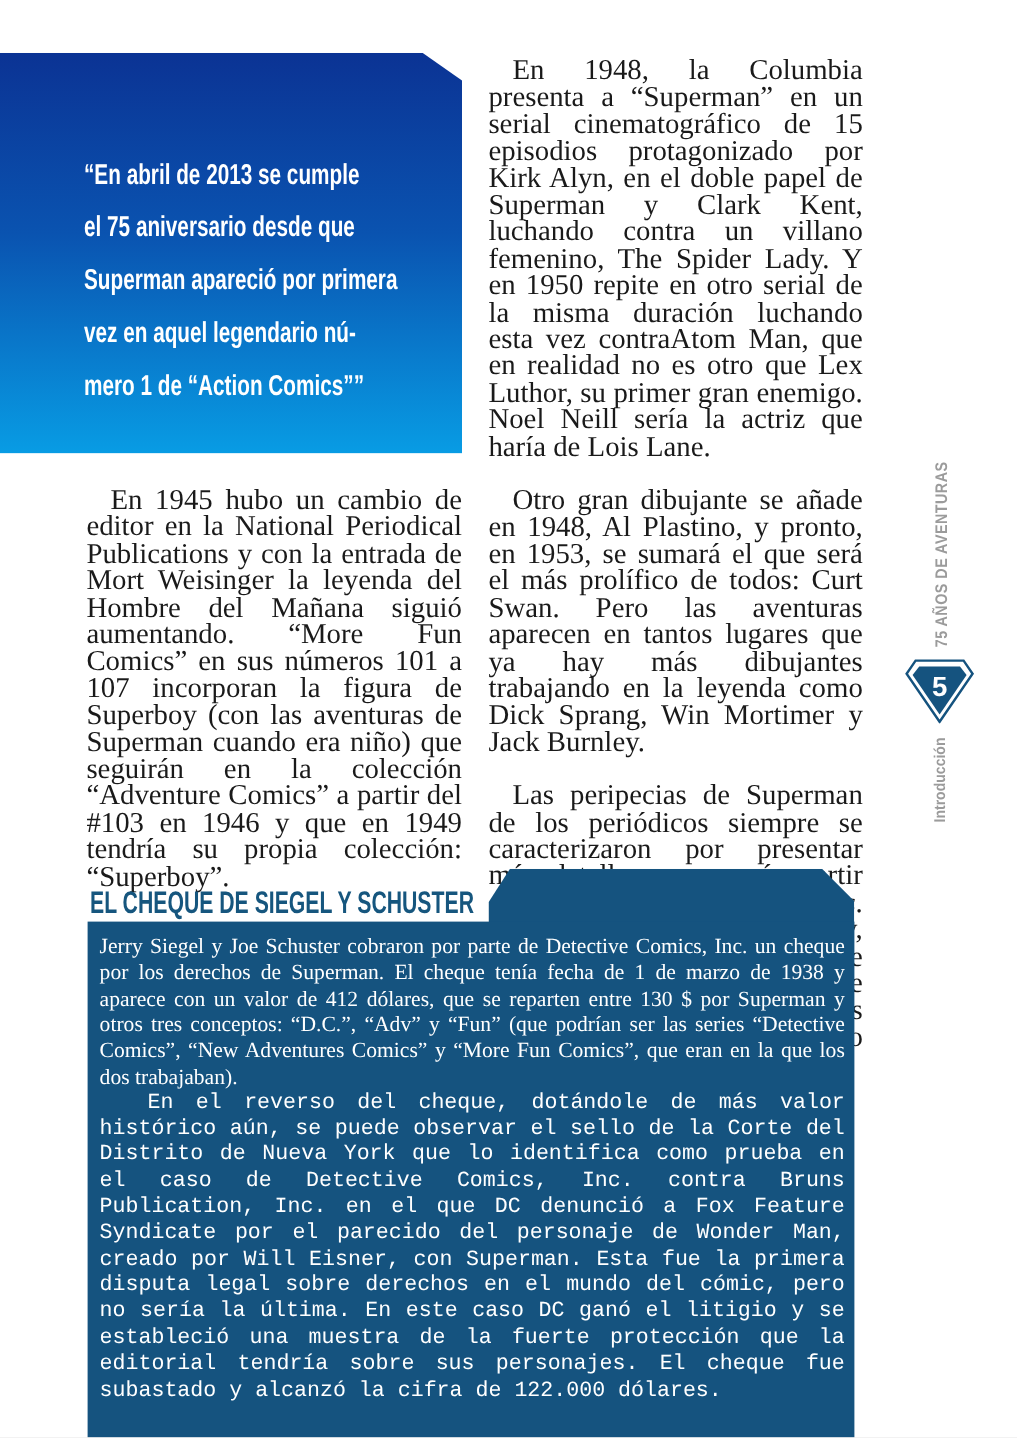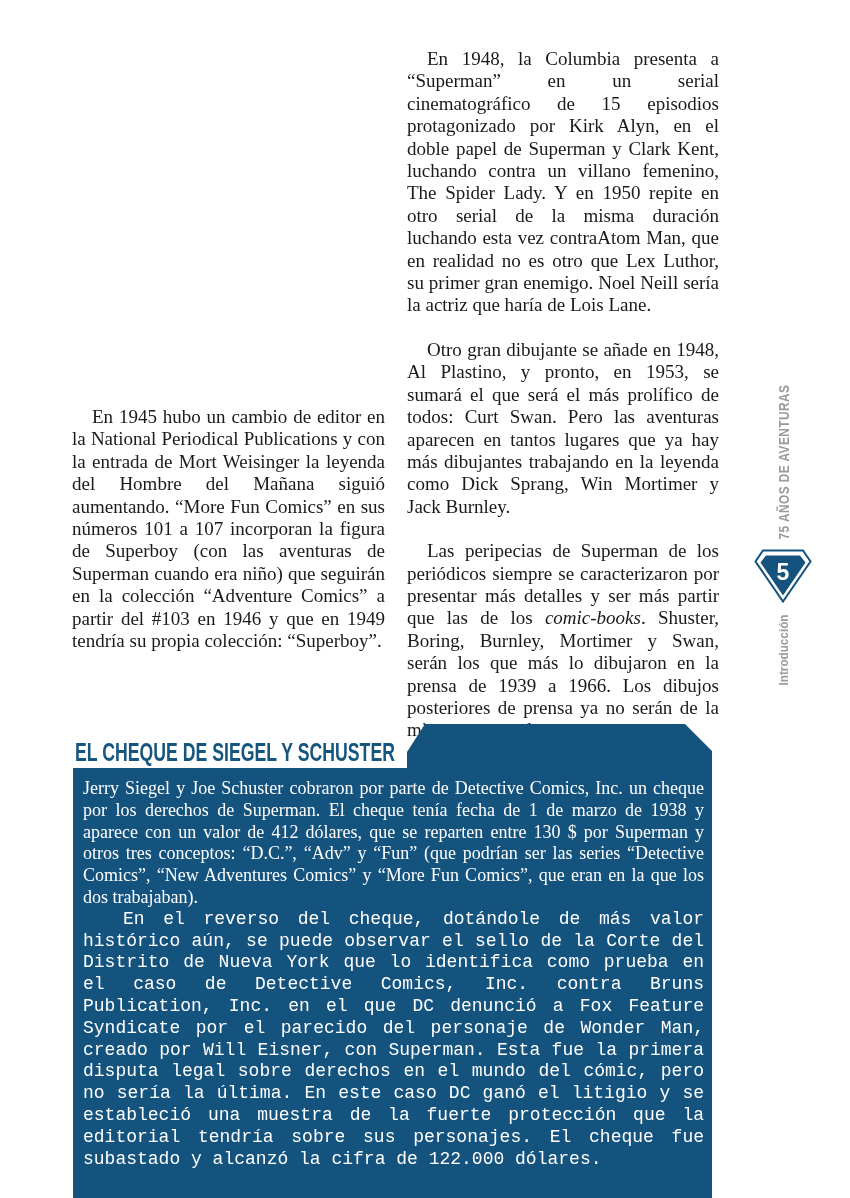--- a/index.html
+++ b/index.html
@@ -29,21 +29,21 @@
     color:#ffffff;
     white-space:nowrap;
     transform:scaleX(0.72);
     transform-origin:left center;
   }
 
   
   .col{
     position:absolute;
     text-align:justify;
-    font-size:19px;
+    font-size:24px;
     line-height:22.4px;
   }
   .col p{margin:0 0 22px 0;text-indent:20px;}
   .col-left{left:72px;top:406px;width:313px;}
   .col-right{left:407px;top:48px;width:312px;}
   .italic{font-style:italic;}
 
   
   .sidebar-title{
     position:absolute;left:784px;top:462px;
@@ -90,20 +90,27 @@
     font-size:18px;line-height:21.8px;
   }
   .check-box p{margin:0;}
   .check-box p.indented{text-indent:40px;font-family:Liberation Mono, monospace;}
 </style>
 </head>
 <body>
 
 <div class="page">
 
+  <div class="quote-box">
+    <div class="quote-line">“En abril de 2013 se cumple</div>
+    <div class="quote-line">el 75 aniversario desde que</div>
+    <div class="quote-line">Superman apareció por primera</div>
+    <div class="quote-line">vez en aquel legendario nú-</div>
+    <div class="quote-line">mero 1 de “Action Comics””</div>
+  </div>
 
   <div class="col col-left">
     <p>En 1945 hubo un cambio de editor en la National Periodical Publications y con la entrada de Mort Weisinger la leyenda del Hombre del Mañana siguió aumentando. “More Fun Comics” en sus números 101 a 107 incorporan la figura de Superboy (con las aventuras de Superman cuando era niño) que seguirán en la colección “Adventure Comics” a partir del #103 en 1946 y que en 1949 tendría su propia colección: “Superboy”.</p>
   </div>
 
   <div class="col col-right">
     <p>En 1948, la Columbia presenta a “Superman” en un serial cinematográfico de 15 episodios protagonizado por Kirk Alyn, en el doble papel de Superman y Clark Kent, luchando contra un villano femenino, The Spider Lady. Y en 1950 repite en otro serial de la misma duración luchando esta vez contraAtom Man, que en realidad no es otro que Lex Luthor, su primer gran enemigo. Noel Neill sería la actriz que haría de Lois Lane.</p>
     <p>Otro gran dibujante se añade en 1948, Al Plastino, y pronto, en 1953, se sumará el que será el más prolífico de todos: Curt Swan. Pero las aventuras aparecen en tantos lugares que ya hay más dibujantes trabajando en la leyenda como Dick Sprang, Win Mortimer y Jack Burnley.</p>
     <p><span>Las peripecias de Superman de los periódicos siempre se caracterizaron por presentar más detalles y ser más partir que las de los </span><span class="italic">comic-books</span><span>. Shuster, Boring, Burnley, Mortimer y Swan, serán los que más lo dibujaron en la prensa de 1939 a 1966. Los dibujos posteriores de prensa ya no serán de la misma envergadura.</span></p>
   </div>

